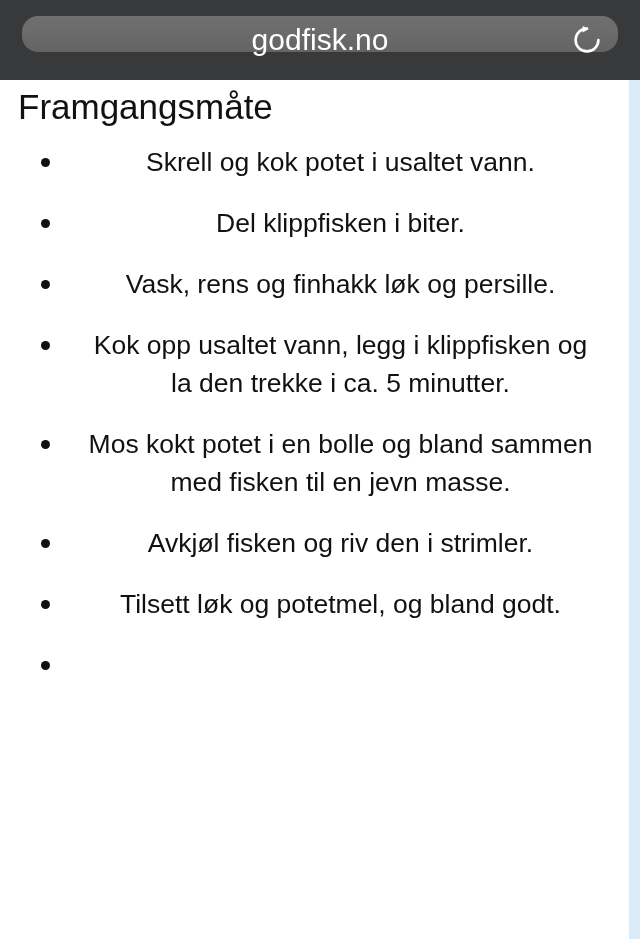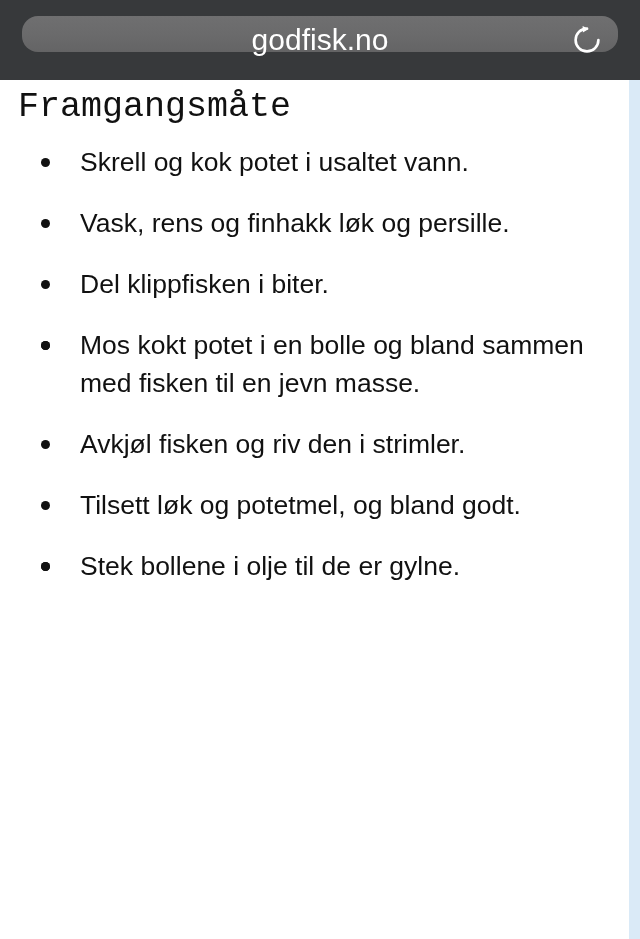--- a/index.html
+++ b/index.html
@@ -103,21 +103,21 @@
     background: #daeaf7;
   }
 
   #page-title {
     position: absolute;
     left: 18px;
     top: 6px;
     font-size: 35px;
     font-weight: normal;
     color: #111111;
-    font-family: Liberation Mono, monospace;
+    font-family: Liberation Sans, sans-serif;
     margin: 0;
     white-space: nowrap;
     line-height: 42px;
   }
 
   #steps-list {
     position: absolute;
     left: 0;
     top: 63px;
     width: 625px;
@@ -129,20 +129,21 @@
   .step-item {
     position: relative;
     padding-left: 80px;
     padding-right: 24px;
     margin: 0 0 23px 0;
     font-size: 26.5px;
     line-height: 38px;
     color: #111111;
     font-family: "Liberation Sans", sans-serif;
     box-sizing: border-box;
+    text-align: center;
   }
 
   .step-bullet {
     position: absolute;
     left: 41px;
     top: 15px;
     width: 9px;
     height: 9px;
     border-radius: 50%;
     background: #111111;
@@ -174,45 +175,42 @@
 
     <h1 id="page-title">Framgangsmåte</h1>
 
     <ul id="steps-list">
       <li class="step-item">
         <span class="step-bullet"></span>
         <span>Skrell og kok potet i usaltet vann.</span>
       </li>
       <li class="step-item">
         <span class="step-bullet"></span>
+        <span>Del klippfisken i biter.</span>
+      </li>
+      <li class="step-item">
+        <span class="step-bullet"></span>
         <span>Vask, rens og finhakk løk og persille.</span>
       </li>
       <li class="step-item">
         <span class="step-bullet"></span>
-        <span>Del klippfisken i biter.</span>
-      </li>
-      <li class="step-item">
-        <span class="step-bullet"></span>
+        <span>Kok opp usaltet vann, legg i klippfisken og la den trekke i ca. 5 minutter.</span>
       </li>
       <li class="step-item">
         <span class="step-bullet"></span>
         <span>Mos kokt potet i en bolle og bland sammen med fisken til en jevn masse.</span>
       </li>
       <li class="step-item">
         <span class="step-bullet"></span>
         <span>Avkjøl fisken og riv den i strimler.</span>
       </li>
       <li class="step-item">
         <span class="step-bullet"></span>
         <span>Tilsett løk og potetmel, og bland godt.</span>
       </li>
       <li class="step-item">
         <span class="step-bullet"></span>
-      </li>
-      <li class="step-item">
-        <span class="step-bullet"></span>
-        <span>Stek bollene i olje til de er gylne.</span>
       </li>
 
     </ul>
 
   </div>
 </div>
 
 </body></html>

